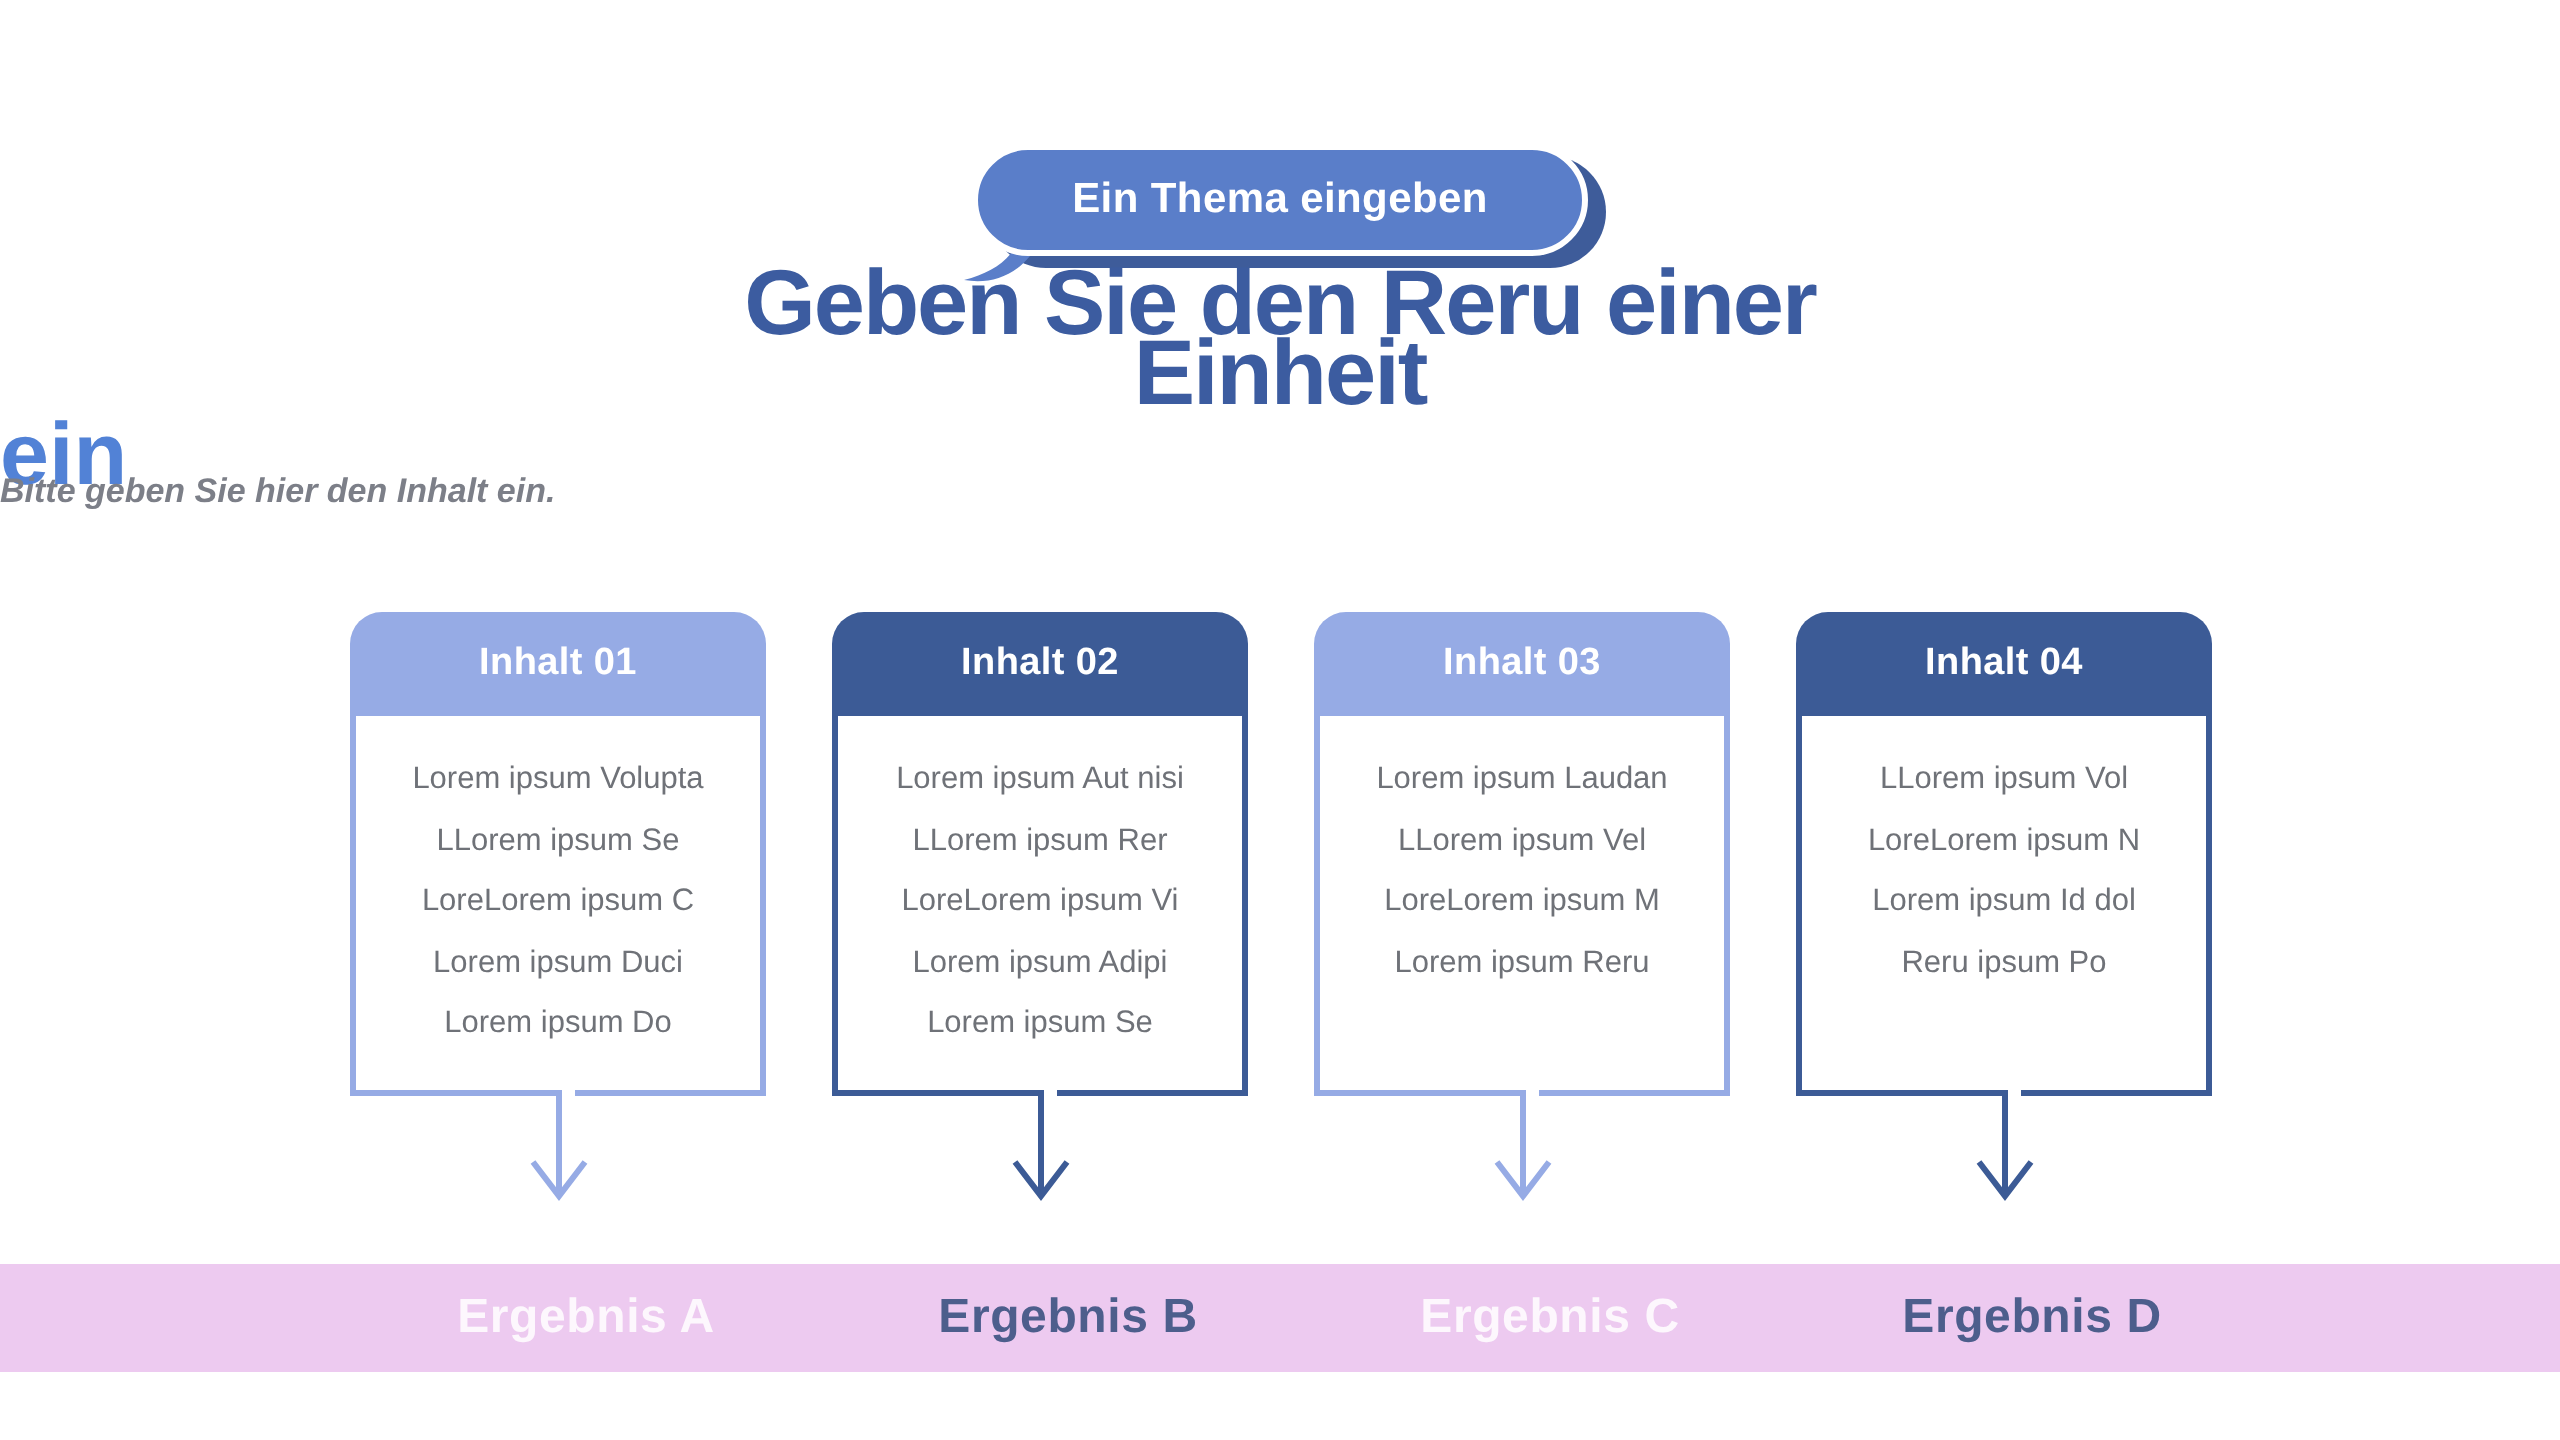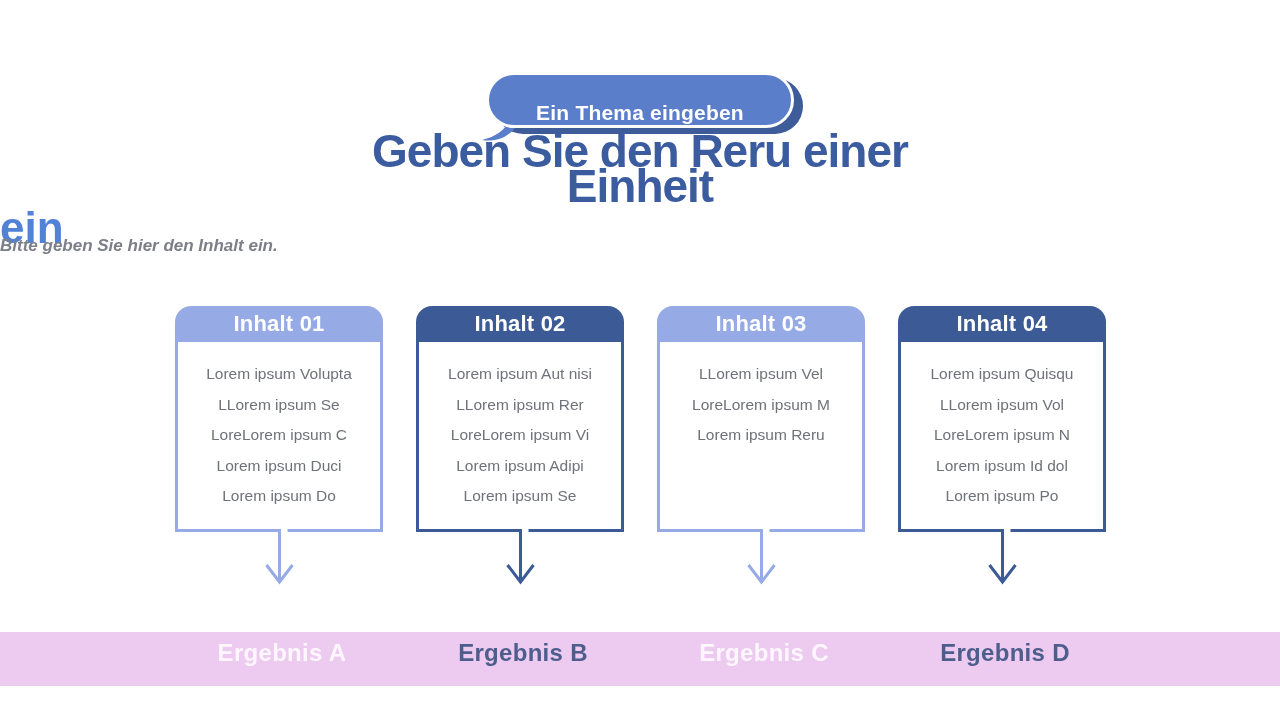--- a/index.html
+++ b/index.html
@@ -6,47 +6,47 @@
   .stage{
     position:relative;width:1280px;height:720px;background:#fff;overflow:hidden;
     font-family:"Liberation Sans", sans-serif;
   }
   
   .bubble-wrap{position:absolute;top:72px;left:50%;transform:translateX(-50%);width:308px;height:56px;}
   .bubble-shadow{position:absolute;left:9px;top:6px;right:-9px;bottom:-6px;
     background:var(--bubble-shadow,#3e5c9a);border-radius:30px;}
   .bubble-tail{position:absolute;left:-4px;bottom:-14px;z-index:1;}
   .bubble{position:absolute;inset:0;background:var(--bubble-fill,#5a7ec9);
-    border:3px solid #fff;border-radius:30px;display:flex;align-items:flex-end;justify-content:center;
+    border:3px solid #fff;border-radius:30px;display:flex;align-items:center;justify-content:center;
     color:#fff;font-size:21px;font-weight:bold;letter-spacing:.2px;z-index:2;}
   .title{position:absolute;top:134px;left:0;width:100%;margin:0;text-align:center;
     color:var(--title,#3c5ca0);font-size:46px;font-weight:bold;line-height:35px;letter-spacing:-1px;z-index:1;}
   .title-accent{position:absolute;top:203px;left:0;width:100%;text-align:left;
     color:var(--title-accent,#5282d6);font-size:44px;font-weight:bold;z-index:1;}
   .subtitle{position:absolute;top:236px;left:0;width:100%;margin:0;text-align:left;
     color:var(--subtitle,#7c7f88);font-size:17px;font-weight:bold;font-style:italic;z-index:3;}
   
   .columns{position:absolute;top:306px;left:175px;width:931px;display:flex;justify-content:space-between;}
   .column{width:208px;position:relative;}
-  .col-header{height:36px;border-radius:16px 16px 0 0;display:flex;align-items:center;justify-content:center;
-    color:#fff;font-size:22px;font-weight:bold;letter-spacing:.2px;}
+  .col-header{height:52px;border-radius:16px 16px 0 0;display:flex;align-items:center;justify-content:center;
+    color:#fff;font-size:19px;font-weight:bold;letter-spacing:.2px;}
   .column.light .col-header{background:var(--accent-light,#96abe5);}
   .column.dark  .col-header{background:var(--accent-dark,#3c5b96);justify-content:center;}
   .col-box{box-sizing:border-box;height:190px;border-left:3px solid;border-right:3px solid;
     padding-top:17px;overflow:hidden;}
   .column.light .col-box{border-color:var(--accent-light,#96abe5);}
   .column.dark  .col-box{border-color:var(--accent-dark,#3c5b96);}
   .list-item{text-align:center;font-size:15.5px;line-height:30.5px;color:var(--list-text,#6f7278);}
   .col-arrow{display:block;margin-top:-3px;}
   .col-arrow path{fill:none;stroke-width:3px;}
   .column.light .col-arrow path{stroke:var(--accent-light,#96abe5);}
   .column.dark  .col-arrow path{stroke:var(--accent-dark,#3c5b96);}
   
   .band{position:absolute;top:632px;left:0;width:1280px;height:54px;background:var(--band-bg,#edcaf0);}
-  .band-inner{position:absolute;left:178px;top:0;width:931px;height:42px;display:flex;justify-content:space-between;align-items:center;}
+  .band-inner{position:absolute;left:189px;top:0;width:931px;height:42px;display:flex;justify-content:space-between;}
   .result{width:208px;text-align:center;line-height:54px;font-size:24px;font-weight:bold;letter-spacing:.3px;}
   .result.light{color:var(--result-light,#fdf7fd);}
   .result.dark{color:var(--result-dark,#4d5e8c);}
 </style>
 </head>
 <body>
 
 <div class="stage">
 
   <div class="bubble-wrap">
@@ -103,43 +103,43 @@
       <path d="M112.5 1.5 H208"></path>
     </svg>
   </div>
 
   <div class="column light">
     <div class="col-header">
       <span class="col-header-label">Inhalt 03</span>
     </div>
     <div class="col-box">
       <div class="col-list">
+            <div class="list-item">Lorem ipsum Laudan</div>
             <div class="list-item">LLorem ipsum Vel</div>
             <div class="list-item">LoreLorem ipsum M</div>
             <div class="list-item">Lorem ipsum Reru</div>
           </div>
     </div>
     <svg class="col-arrow" width="208" height="72" viewBox="0 0 208 72">
       <path d="M0 1.5 H104.5 V52"></path>
       <path d="M91.5 36 L104.5 53 L117.5 36"></path>
       <path d="M112.5 1.5 H208"></path>
     </svg>
   </div>
 
   <div class="column dark">
     <div class="col-header">
       <span class="col-header-label">Inhalt 04</span>
     </div>
     <div class="col-box">
       <div class="col-list">
-            <div class="list-item">Lorem ipsum Quisqu</div>
             <div class="list-item">LLorem ipsum Vol</div>
             <div class="list-item">LoreLorem ipsum N</div>
             <div class="list-item">Lorem ipsum Id dol</div>
-            <div class="list-item">Lorem ipsum Po</div>
+            <div class="list-item">Reru ipsum Po</div>
           </div>
     </div>
     <svg class="col-arrow" width="208" height="72" viewBox="0 0 208 72">
       <path d="M0 1.5 H104.5 V52"></path>
       <path d="M91.5 36 L104.5 53 L117.5 36"></path>
       <path d="M112.5 1.5 H208"></path>
     </svg>
   </div>
 </div>
 

